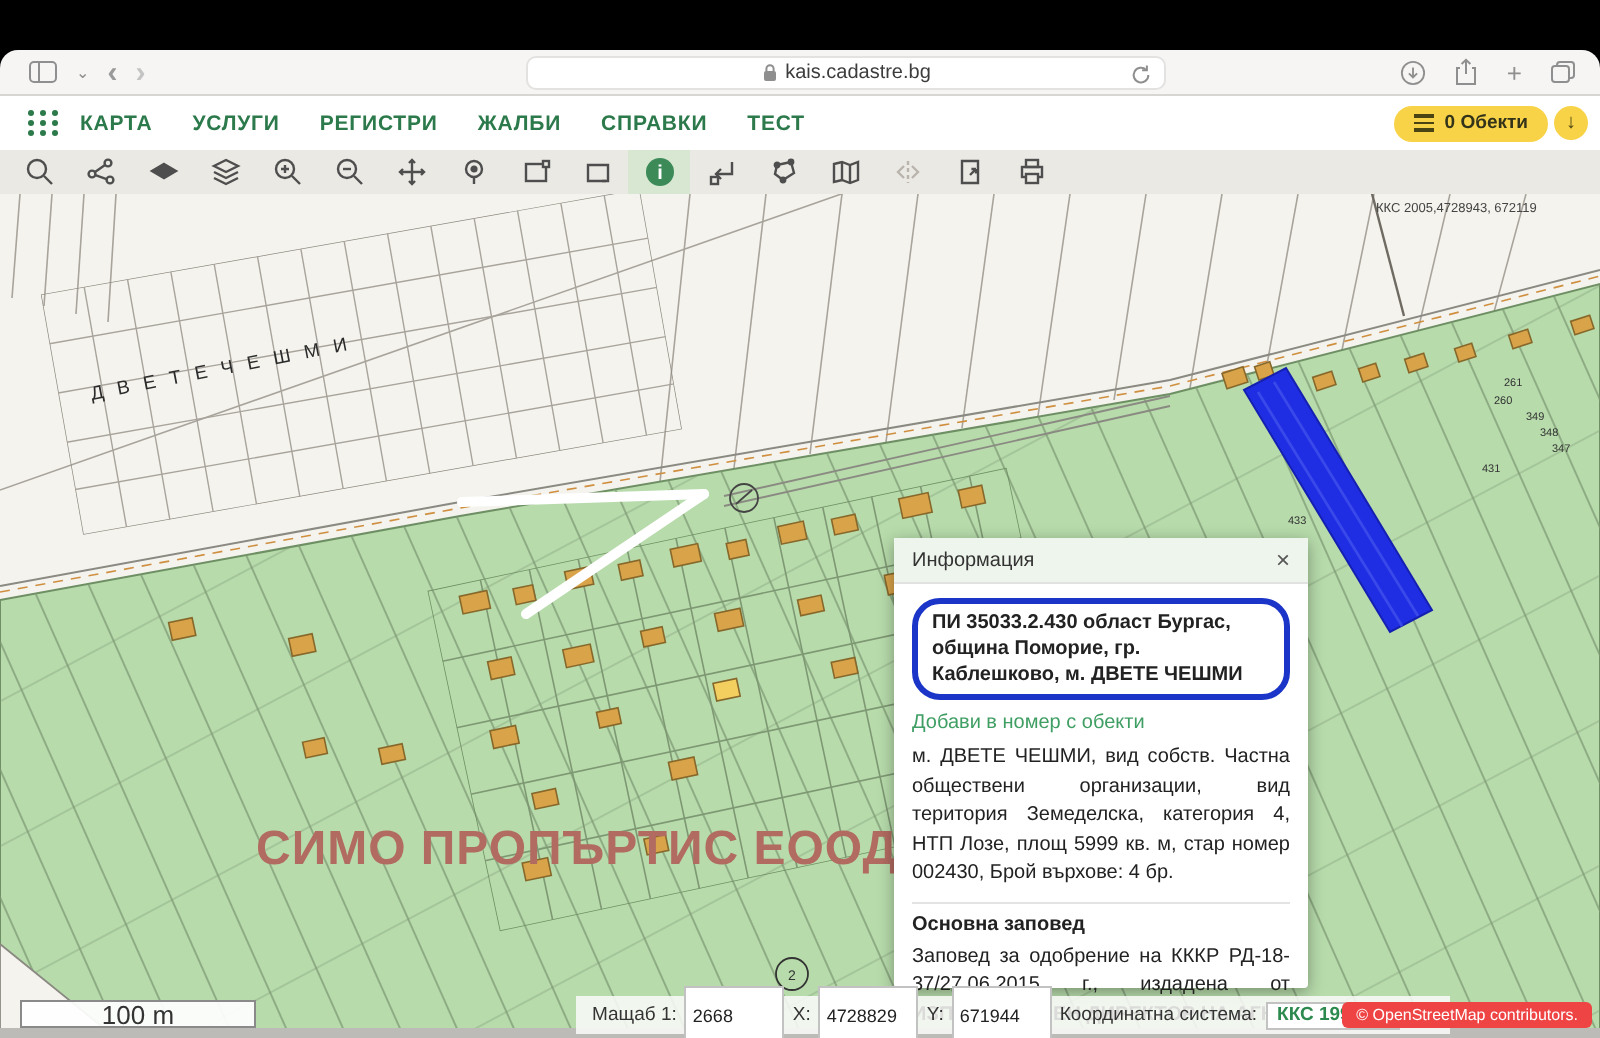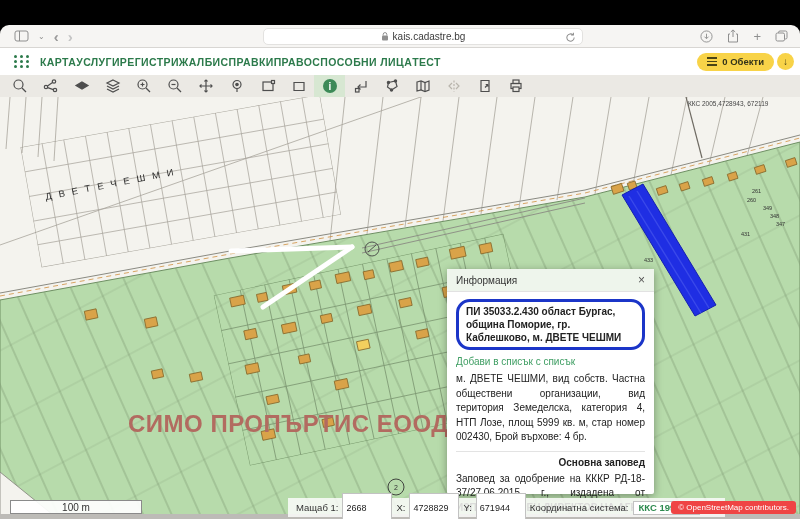--- a/index.html
+++ b/index.html
@@ -16,21 +16,21 @@
   .url-pill { position:absolute; left:239px; width:320px; top:3px; height:17px; background:#fff;
               border:1px solid #e3e2e0; border-radius:5px; display:flex; align-items:center;
               justify-content:center; gap:4px; font-size:10px; color:#3c3c3c;margin-left:24px; }
   .url-refresh { position:absolute; right:6px; top:3px; }
   .win-right { position:absolute; right:12px; display:flex; align-items:center; gap:14px; color:#8f8f8f; }
 
   
   .site-nav { height:27px; background:#fff; display:flex; align-items:center; padding:0 8px; position:relative; }
   .grid-dots { display:grid; grid-template-columns:repeat(3,4px); grid-gap:2px; margin:0 10px 0 6px; }
   .grid-dots i { width:3px; height:3px; border-radius:50%; background:#2c7a4b; display:block; }
-  .site-nav .menu { display:flex; }
+  .site-nav .menu { display:flex; gap:20px; }
   .menu-item { font-size:10.5px; font-weight:bold; color:#2c7a4b; letter-spacing:.4px; cursor:pointer; }
   .nav-right { position:absolute; right:6px; display:flex; align-items:center; gap:3px; }
   .objects-pill { background:#f8d348; border-radius:10px; height:18px; display:flex; align-items:center;
                   gap:5px; padding:0 10px; font-size:9.5px; font-weight:bold; color:#33331a;justify-content:space-between; }
   .burger { display:flex; flex-direction:column; gap:2px; }
   .burger i { width:10px; height:1.6px; background:#4a4415; display:block; }
   .dl-circle { width:17px; height:17px; border-radius:50%; background:#f8d348; display:flex;
                align-items:center; justify-content:center; font-size:10px; color:#4a4415; font-weight:bold; }
 
   
@@ -50,25 +50,25 @@
                 box-shadow:0 2px 8px rgba(0,0,0,.35); border-radius:2px; font-size:10px; color:#222; }
   .ip-head { height:23px; background:#eef5ec; display:flex; align-items:center; justify-content:space-between;
              padding:0 9px; font-size:10px; color:#333; border-bottom:1px solid #e2e2e2; }
   .ip-close { color:#555; font-size:12px; cursor:pointer; }
   .ip-body { padding:7px 9px 0 9px; }
   .ip-parcel { border:3px solid #1b35c8; border-radius:14px; padding:3px 7px; font-weight:bold;
                font-size:10px; line-height:1.3; }
   .ip-link { color:#3f9e63; margin:6px 0 5px; cursor:pointer; }
   .ip-text { text-align:justify; line-height:1.45; }
   .ip-div { border-top:1px solid #e3e3e3; margin:6px 0 5px; }
-  .ip-h { font-weight:bold; margin-bottom:4px;text-align:right; }
-
-  
-  .scalebar { position:absolute; left:10px; top:403px; width:132px; height:14px; background:rgba(255,255,255,.92);
-              border:1px solid #8a8a8a; font-size:10px; color:#333; display:flex; align-items:center;
+  .ip-h { font-weight:bold; margin-bottom:4px; }
+
+  
+  .scalebar { position:absolute; left:10px; top:403px; width:118px; height:14px; background:rgba(255,255,255,.92);
+              border:1px solid #8a8a8a; font-size:13px; color:#333; display:flex; align-items:center;
               justify-content:center; }
   .coords-bar { position:absolute; left:240px; top:401px; height:19px; background:rgba(252,252,250,.85);
                 display:flex; align-items:center; gap:4px; padding:0 8px; font-size:9.5px; color:#333;margin-left:48px; }
   .coords-bar input { width:50px; height:29px; border:1px solid #c2c2c2; font-size:9px; padding:0 3px;
                       color:#222; background:#fff; font-family:"Liberation Sans",sans-serif; }
   .crs-select { background:#fff; border:1px solid #c2c2c2; height:14px; display:flex; align-items:center;
                 gap:6px; padding:0 5px; cursor:pointer; }
   .crs-select b { color:#2d8a4e; font-size:9.5px; }
   .crs-caret { font-size:7px; color:#888; }
   .osm-attr { position:absolute; right:4px; top:404px; background:#ef4444; color:#fff; font-size:8px;
@@ -139,21 +139,20 @@
       <i></i>
       <i></i>
       <i></i>
     </span>
   <div class="menu">
     <span class="menu-item">КАРТА</span>
     <span class="menu-item">УСЛУГИ</span>
     <span class="menu-item">РЕГИСТРИ</span>
     <span class="menu-item">ЖАЛБИ</span>
     <span class="menu-item">СПРАВКИ</span>
-    <span class="menu-item">ПРАВОСПОСОБНИ ЛИЦА</span>
     <span class="menu-item">ТЕСТ</span>
   </div>
   <div class="nav-right">
     <span class="objects-pill">
       <span class="burger">
           <i></i>
           <i></i>
           <i></i>
         </span>
       <span>0 Обекти</span>
@@ -452,21 +451,21 @@
     <text x="688" y="9" font-size="6.5" fill="#444">ККС 2005,4728943, 672119</text>
   </svg>
 
   <div class="info-panel">
     <div class="ip-head">
       <span>Информация</span>
       <span class="ip-close">×</span>
     </div>
     <div class="ip-body">
       <div class="ip-parcel">ПИ 35033.2.430 област Бургас, община Поморие, гр. Каблешково, м. ДВЕТЕ ЧЕШМИ</div>
-      <div class="ip-link">Добави в списък с списък</div>
+      <div class="ip-link">Добави в номер с обекти</div>
       <div class="ip-text">м. ДВЕТЕ ЧЕШМИ, вид собств. Частна обществени организации, вид територия Земеделска, категория 4, НТП Лозе, площ 5999 кв. м, стар номер 002430, Брой върхове: 4 бр.</div>
       <div class="ip-div"></div>
       <div class="ip-h">Основна заповед</div>
       <div class="ip-text"><span>Заповед за одобрение на КККР РД-18-37/27.06.2015 г., издадена от </span><b>ИЗПЪЛНИТЕЛЕН ДИРЕКТОР НА АГКК</b></div>
 
     </div>
   </div>
 
   <div class="bottom-strip"></div>
   <div class="scalebar">100 m</div>

